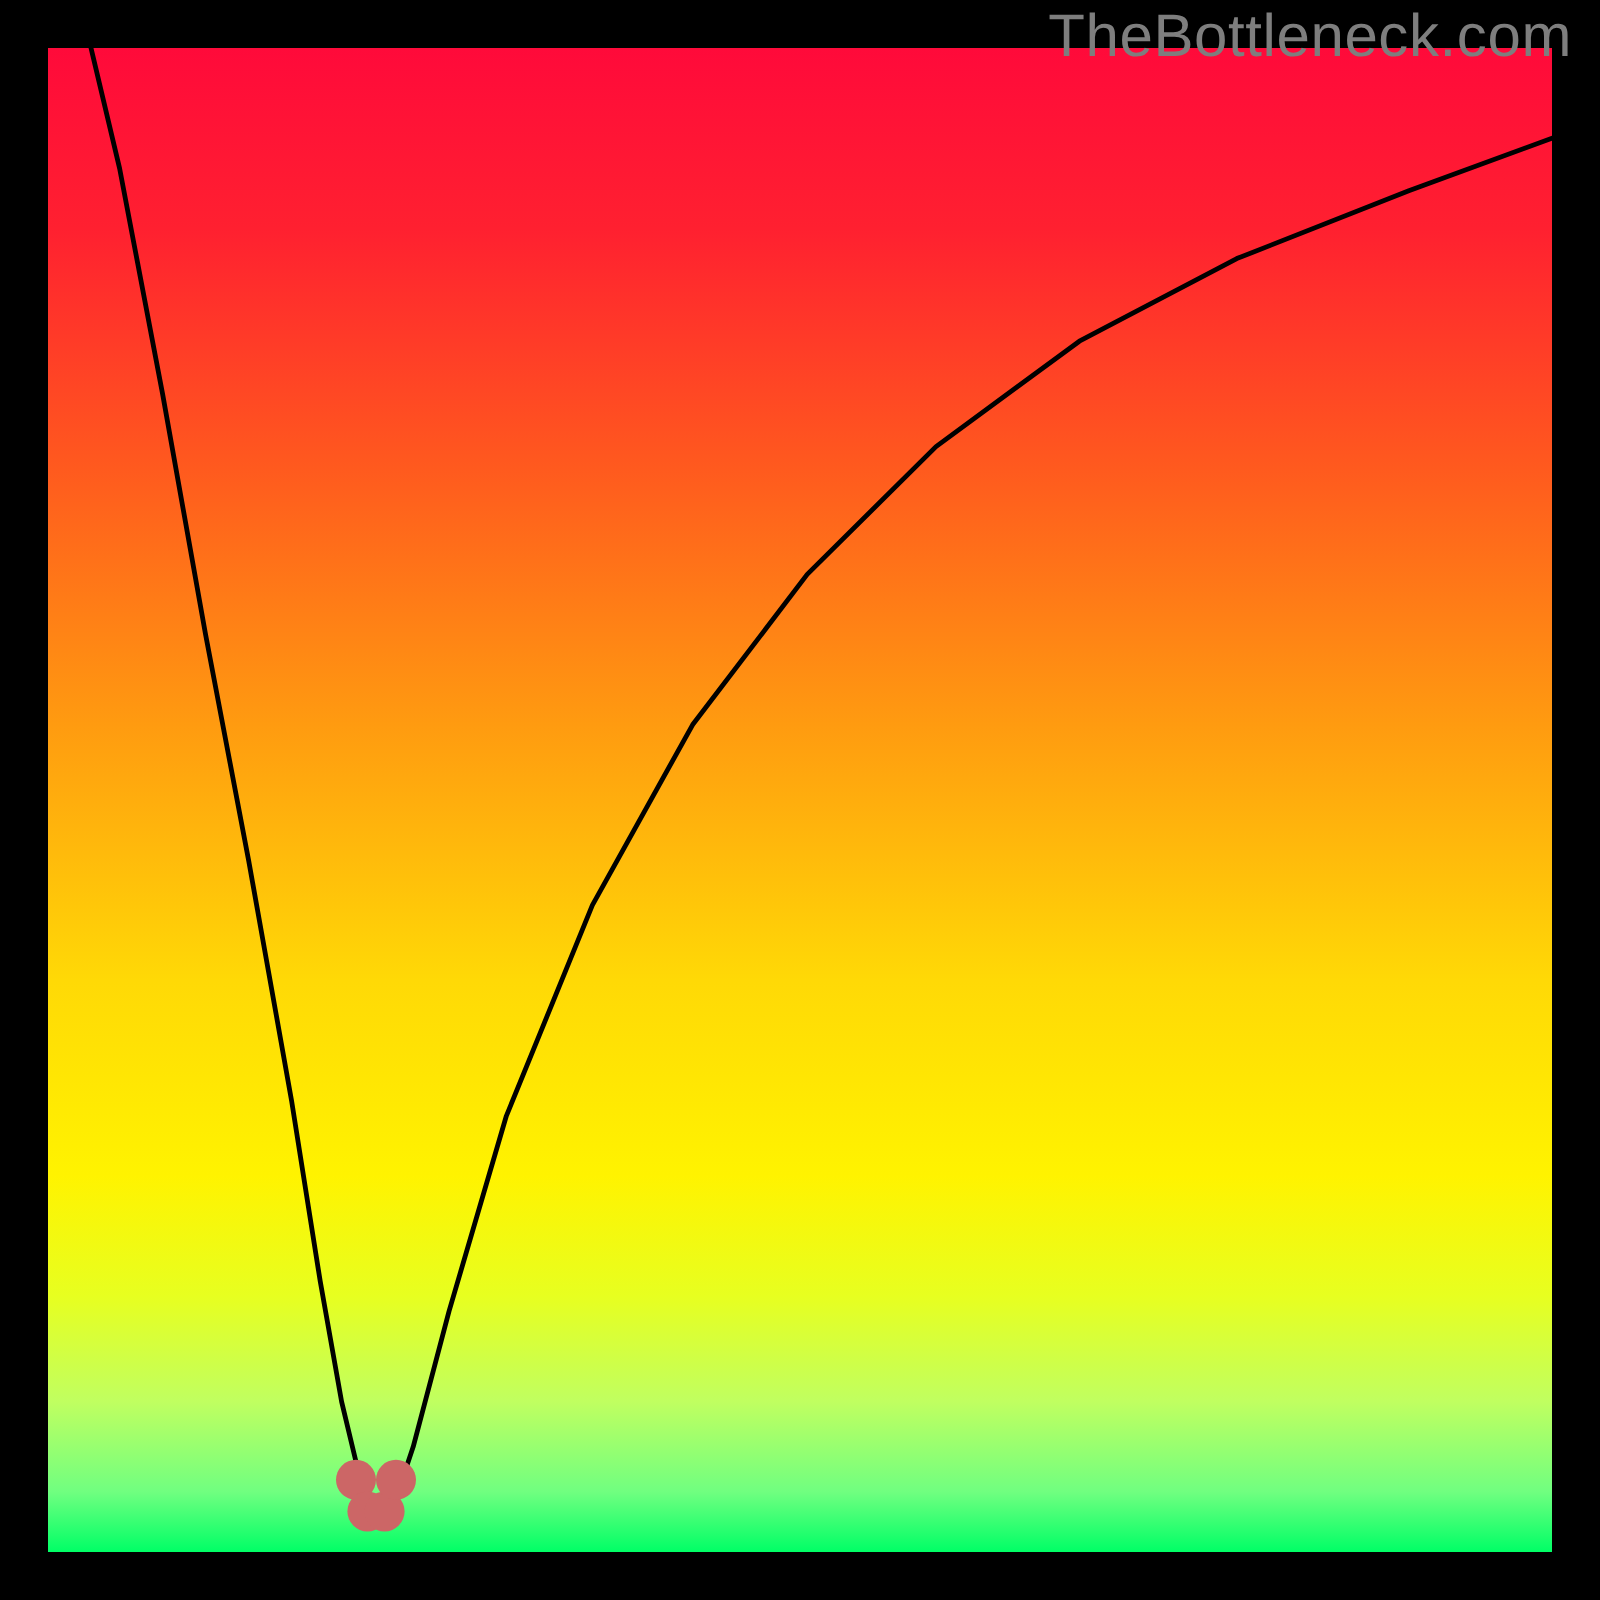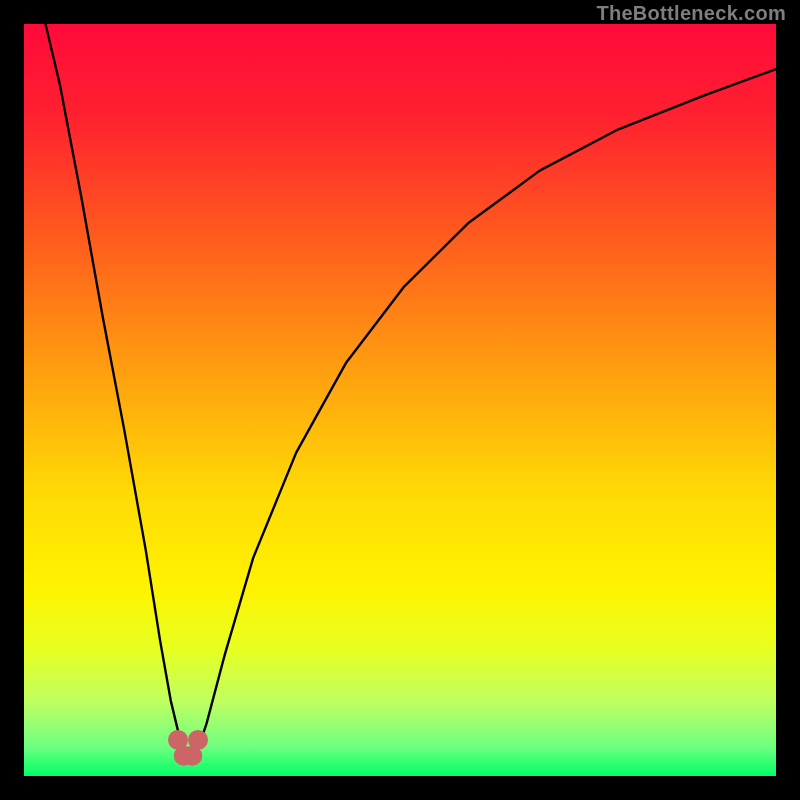--- a/index.html
+++ b/index.html
@@ -1,20 +1,20 @@
 <!DOCTYPE html>
 <html><head>
 <meta charset="utf-8">
 <style>
   html,body{margin:0;padding:0;width:800px;height:800px;background:#000;overflow:hidden;font-family:Arial,Helvetica,sans-serif}
   .stage{position:absolute;inset:0}
   .plot-outer{position:absolute;left:12px;top:12px;right:12px;bottom:12px;background:#000}
   .plot-inner{position:absolute;left:12px;top:12px;right:12px;bottom:12px;overflow:hidden}
   svg{display:block}
-  .watermark{position:absolute;top:2px;right:14px;color:#7e7e7e;font-size:20px;letter-spacing:.3px;font-weight:700;user-select:none;pointer-events:none}
+  .watermark{position:absolute;top:2px;right:14px;color:#7e7e7e;font-size:30px;letter-spacing:.3px;font-weight:400;user-select:none;pointer-events:none}
 </style>
 </head>
 <body>
 
 <div class="stage">
   <div class="plot-outer">
     <div class="plot-inner">
       <svg id="plot-svg" width="752" height="752" viewBox="0 0 752 752" xmlns="http://www.w3.org/2000/svg">
           <defs>
             <linearGradient id="bg" x1="0" y1="0" x2="0" y2="1">

